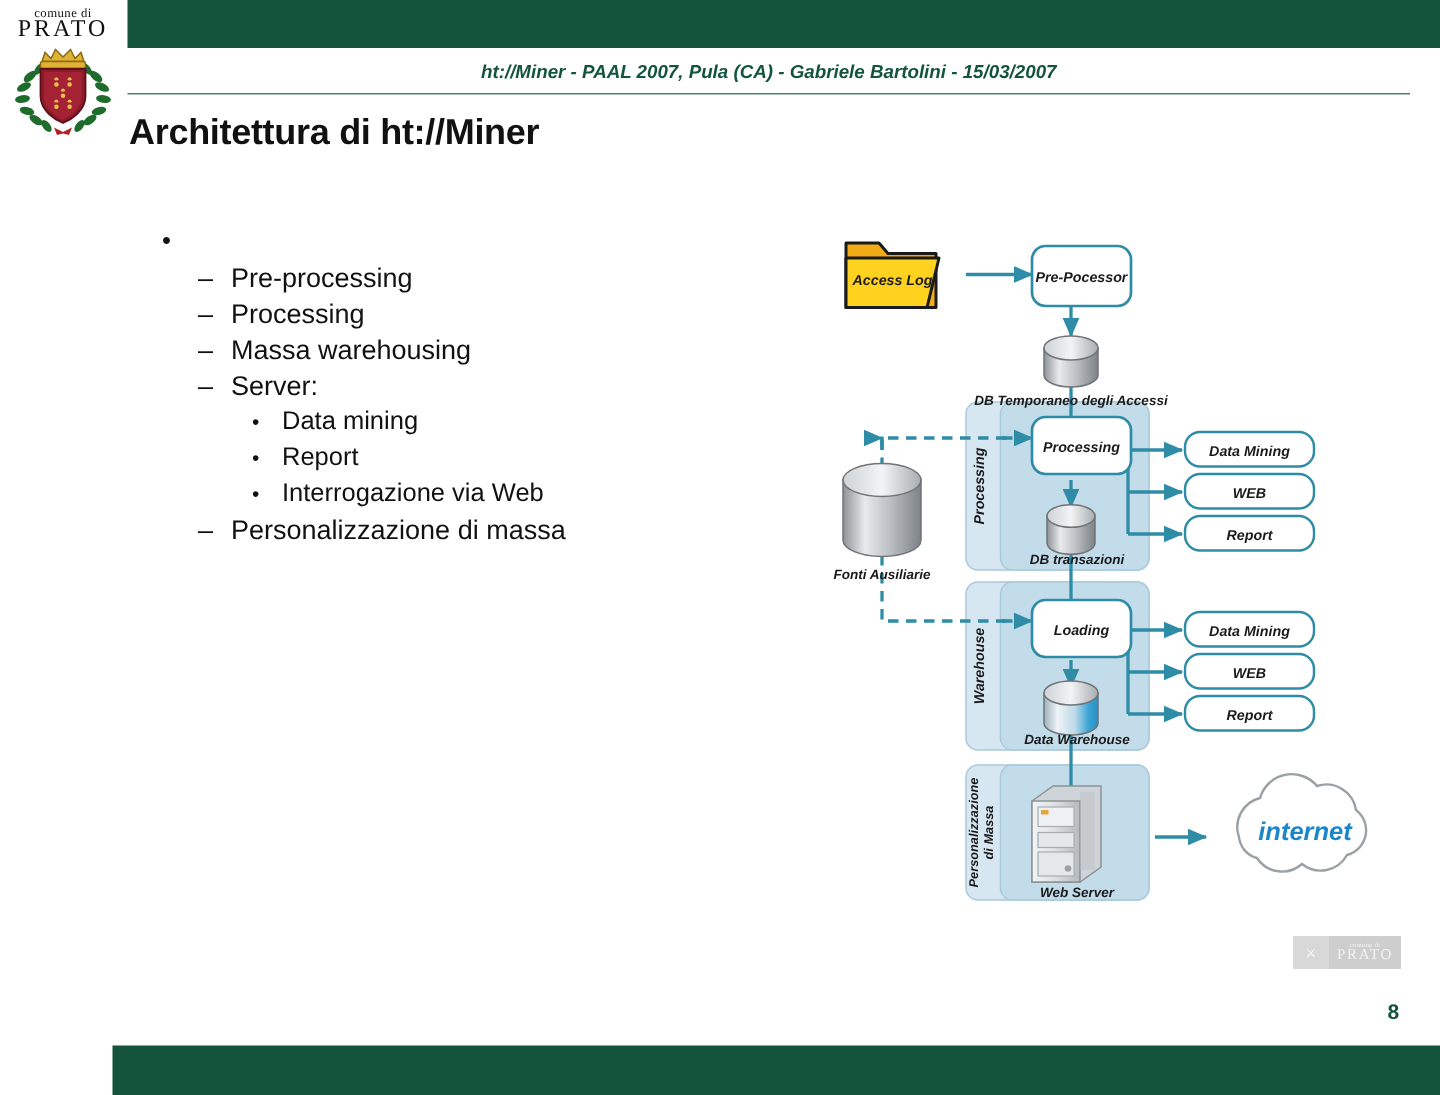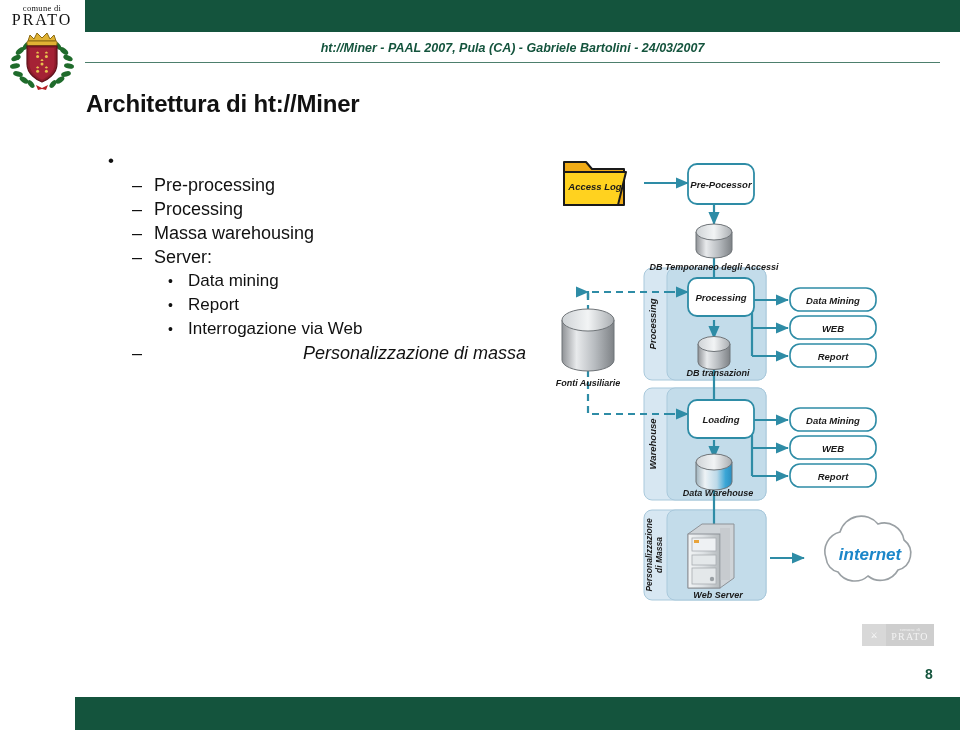--- a/index.html
+++ b/index.html
@@ -35,38 +35,38 @@
   .logo-top{
     text-align:center;color:#111;line-height:1.02;
     font-family:"Liberation Serif", serif;
   }
   .logo-comune{font-size:8.5px;letter-spacing:.3px;}
   .logo-prato{font-size:16px;letter-spacing:2px;font-weight:400;margin-top:-1px;}
   .logo-arms{margin-top:1px;}
 
   
   .title{
-    position:absolute;left:86px;top:90px;width:420px;
+    position:absolute;left:86px;top:75px;width:420px;
     font-size:24px;font-weight:bold;color:#111;
     letter-spacing:-0.2px;
   }
 
   
   .bullets{position:absolute;left:86px;top:148px;width:440px;color:#111;}
   .b-row{display:flex;align-items:flex-start;}
   .b-mark{flex:0 0 auto;text-align:left;}
   .b-text{flex:1 1 auto;}
 
   .lvl1{font-size:19px;line-height:25px;padding-left:22px;}
   .lvl1 .b-mark{width:22px;font-size:17px;line-height:25px;}
   .lvl2{font-size:18px;line-height:24px;padding-left:46px;}
   .lvl2 .b-mark{width:22px;font-size:18px;line-height:24px;}
   .lvl3{font-size:17px;line-height:24px;padding-left:82px;}
   .lvl3 .b-mark{width:20px;font-size:14px;line-height:24px;}
-  .ital{font-style:italic;text-align:right;}
+  .ital{}
 
   
   .diagram{position:absolute;left:548px;top:148px;width:412px;height:460px;}
   .diagram svg{display:block;}
 
   
   .footer-bar{
     position:absolute;left:75px;top:697px;width:885px;height:33px;
     background:#14543d;
   }
@@ -90,21 +90,21 @@
   }
   .fl-r1{font-size:4.5px;letter-spacing:.2px;}
   .fl-r2{font-size:10px;letter-spacing:1.2px;}
 </style>
 </head>
 <body>
 
 <div class="slide">
 
   <div class="header-bar"></div>
-  <div class="header-text">ht://Miner - PAAL 2007, Pula (CA) - Gabriele Bartolini - 24/03/2007</div>
+  <div class="header-text">ht://Miner - PAAL 2007, Pula (CA) - Gabriele Bartolini - 15/03/2007</div>
   <div class="header-rule"></div>
 
   <div class="logo">
     <div class="logo-top">
       <div class="logo-comune">comune di</div>
       <div class="logo-prato">PRATO</div>
     </div>
     <div class="logo-arms">
       <svg width="72" height="62" viewBox="0 0 72 62">
 

